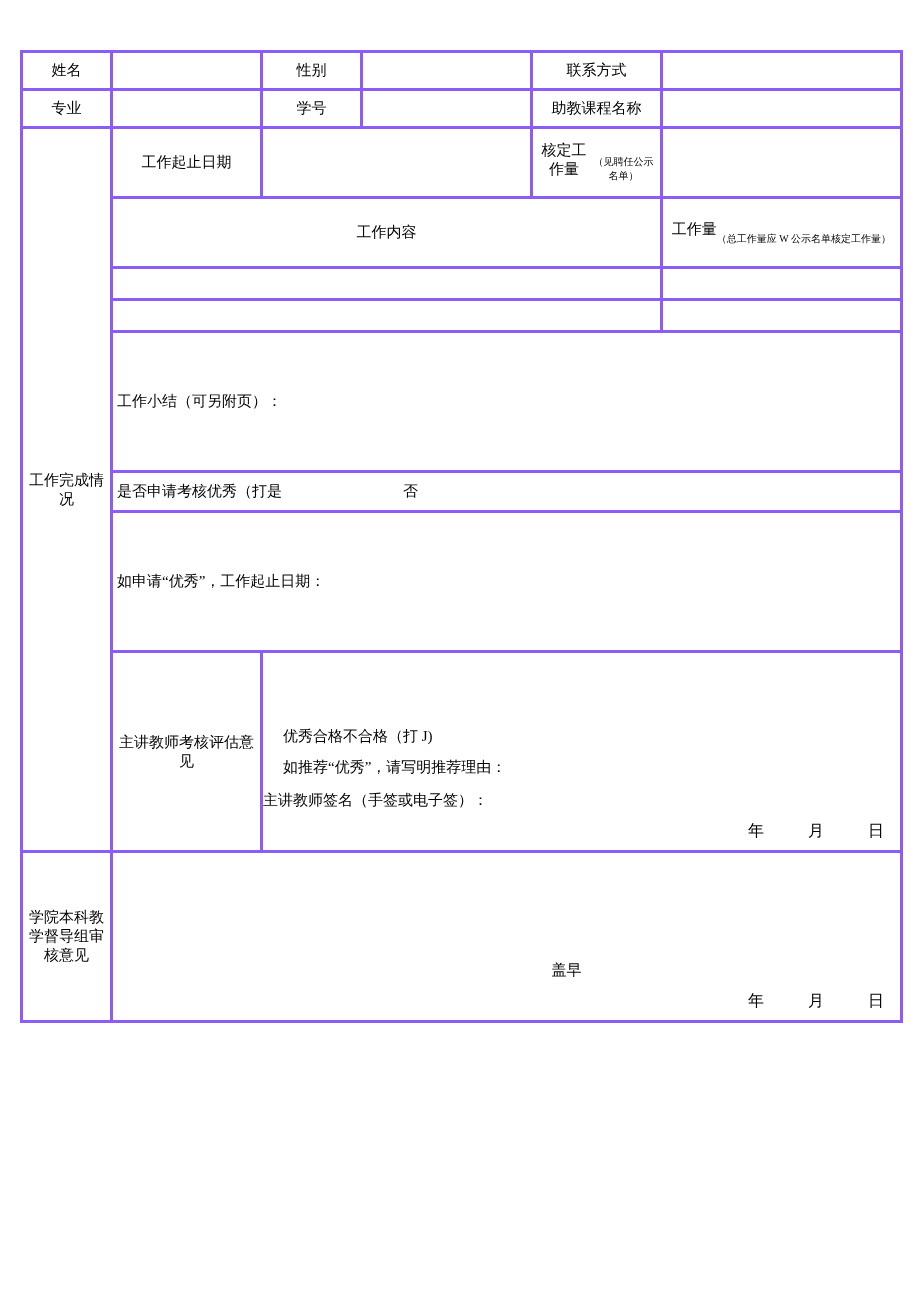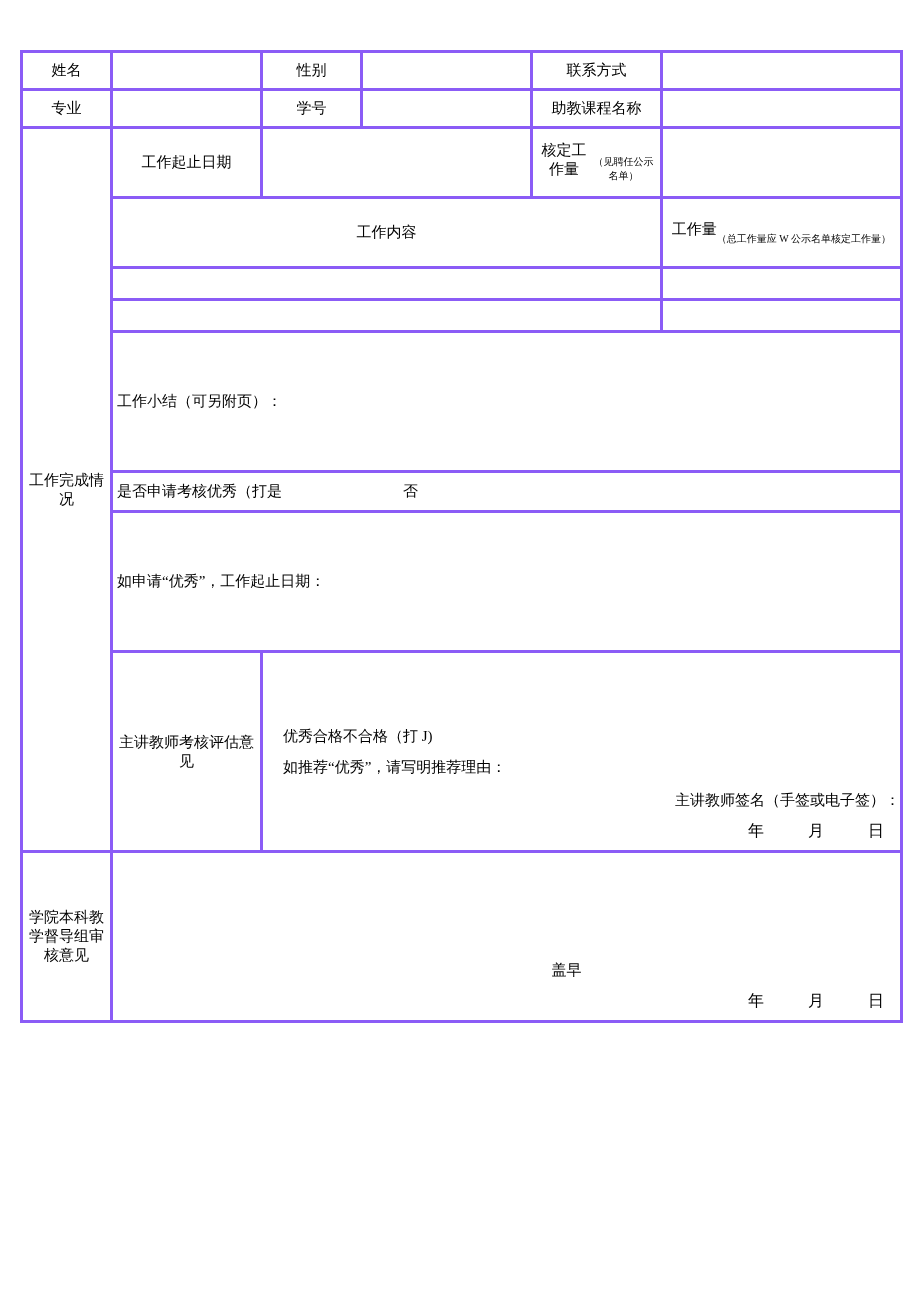--- a/index.html
+++ b/index.html
@@ -29,21 +29,21 @@
       border: 3px solid #8b5cf6;
       font-size: 15px;
       vertical-align: middle;
       padding: 0 4px;
     }
     .lbl { text-align: center; }
     .small { font-size: 10px; margin-top: 12px; }
     .ta-left { text-align: left; vertical-align: top; padding: 6px 4px; }
     .date-line { text-align: right; padding-right: 16px; font-size: 16px; }
     .date-line span { display: inline-block; margin-left: 40px; }
-    .center-line { text-align: right; }
+    .center-line { text-align: left; }
     .stack { display: flex; justify-content: center; align-items: center; height: 100%; }
     .stack .l1 { margin-bottom: 6px; }
   </style>
 </head>
 <body>
 
 <div class="page">
 
   <table class="form">
     <colgroup>

